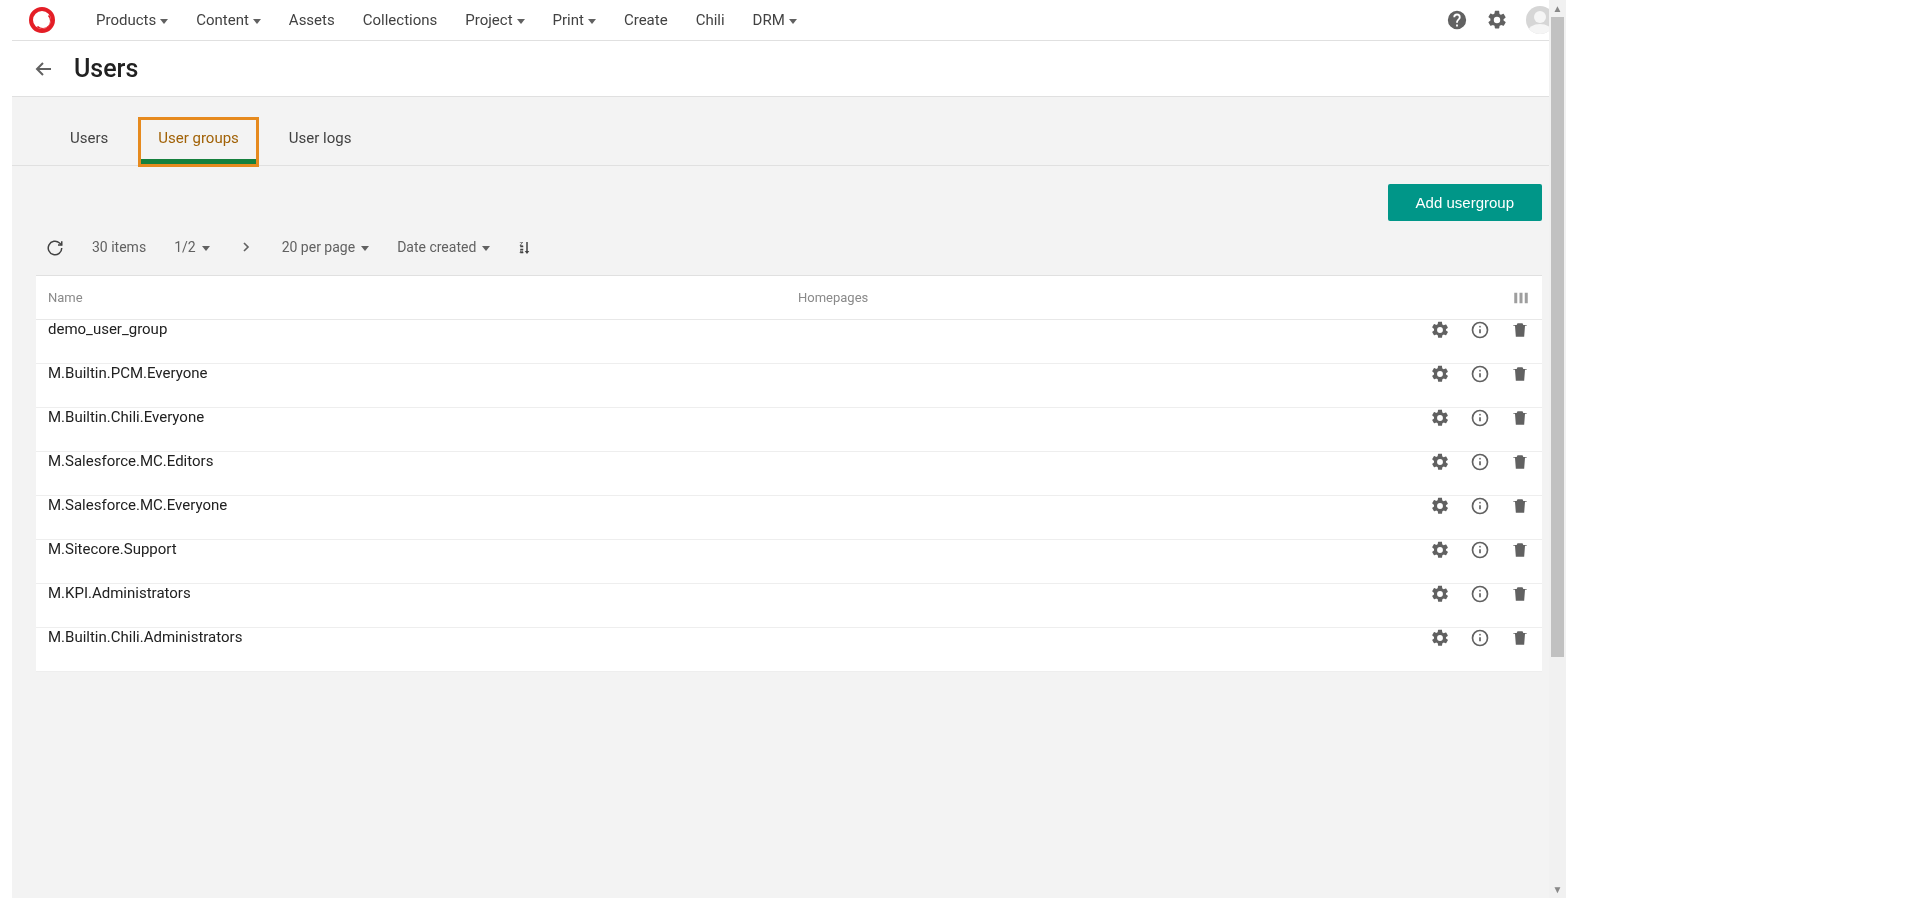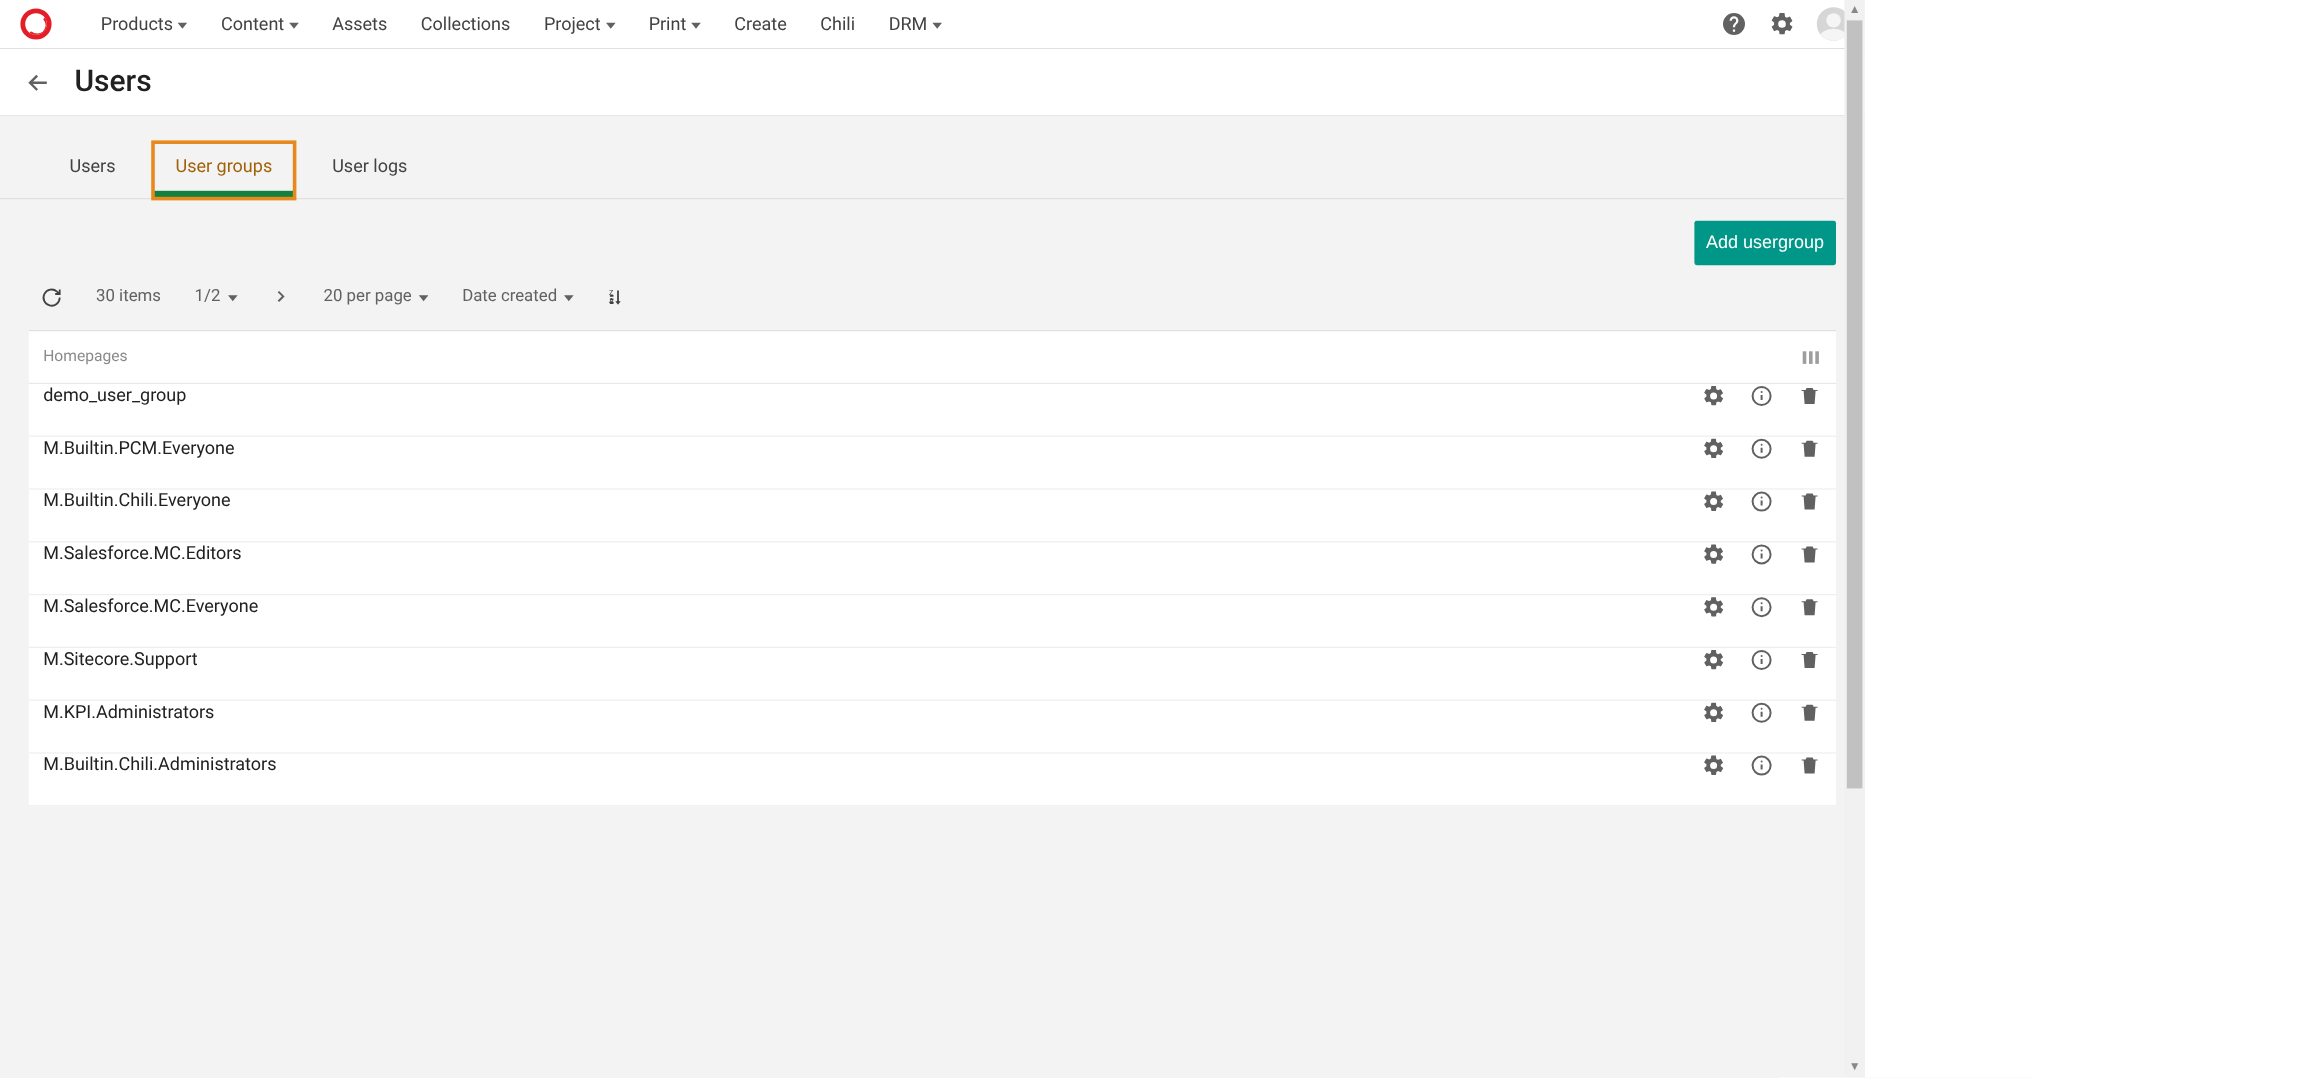--- a/index.html
+++ b/index.html
@@ -8,20 +8,21 @@
     font-size: 14px;
     color: #212121;
     background: #fff;
     overflow: hidden;
   }
   .viewport {
     width: 1554px;
     height: 898px;
     position: relative;
     background: #fff;
+    margin-left: 12px;
   }
   
   .topnav {
     height: 41px;
     border-bottom: 1px solid #e0e0e0;
     display: flex;
     align-items: center;
     padding: 0 12px 0 0;
   }
   .logo {
@@ -159,21 +160,21 @@
   .toolbar-row {
     display: flex;
     justify-content: flex-end;
     padding: 18px 24px 0 24px;
   }
   .btn-primary {
     background: #009688;
     color: #fff;
     border: none;
     border-radius: 2px;
-    padding: 10px 10px;
+    padding: 10px 28px;
     font-size: 15px;
     cursor: pointer;
   }
   
   .search-wrap {
     margin: 18px 24px 0 24px;
   }
   .search-box {
     background: #e8e8e8;
     height: 40px;
@@ -389,20 +390,21 @@
         <svg class="sort-icon" viewBox="0 0 24 24" width="18" height="18" fill="#424242">
             <path d="M3 5h4v2H3zM3 9h4v2H3zM3 13h4v2H3z M12 4l-3 4h2v12h2V8h2l-3-4z" transform="scale(1,-1) translate(0,-24)"></path>
             <text x="2" y="9" font-size="8" fill="#424242">Z</text>
             <text x="2" y="18" font-size="8" fill="#424242">A</text>
           </svg>
       </span>
     </div>
 
     <div class="table-wrap">
       <div class="table-header">
+        <div class="col-name">Name</div>
         <div class="col-home">Homepages</div>
         <div class="col-actions">
           <span>
             <svg class="columns-icon" viewBox="0 0 24 24" width="18" height="18" fill="#9e9e9e">
                 <rect x="3" y="5" width="4" height="14"></rect>
                 <rect x="10" y="5" width="4" height="14"></rect>
                 <rect x="17" y="5" width="4" height="14"></rect>
               </svg>
           </span>
         </div>

